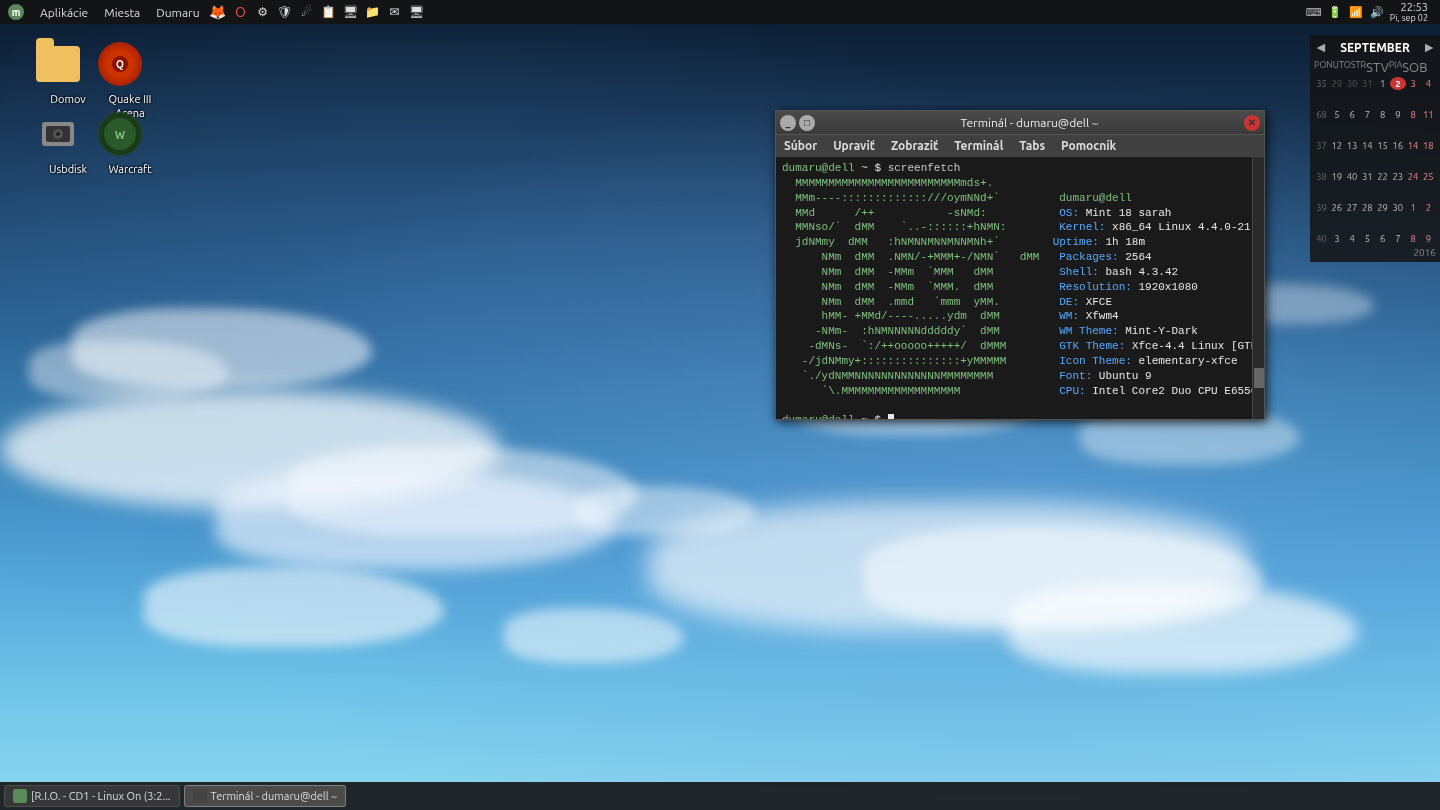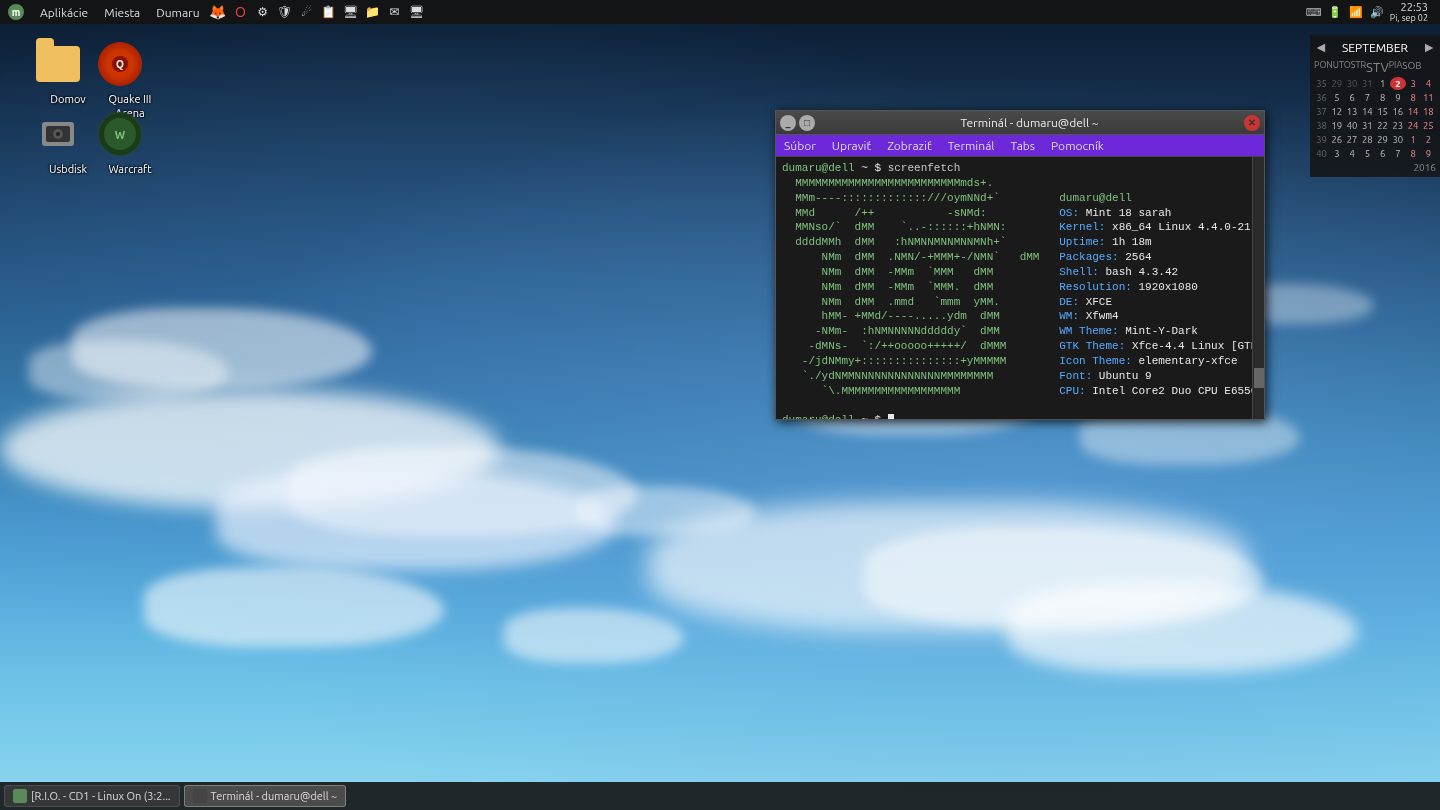--- a/index.html
+++ b/index.html
@@ -244,24 +244,25 @@
       color: #333;
       font-weight: bold;
     }
     .win-btn-close { background: #cc3333; }
     .win-btn-min { background: #aaa; }
     .win-btn-max { background: #aaa; }
     .win-btns { display: flex; gap: 3px; }
 
     #terminal-menubar {
       height: 22px;
-      background: #6d28d9;
+      background: #404040;
       display: flex;
       align-items: center;
       border-bottom: 1px solid #444;
+      font-weight: bold;
     }
     .term-menu {
       padding: 0 8px;
       color: #ddd;
       font-size: 12px;
       height: 100%;
       display: flex;
       align-items: center;
       cursor: pointer;
     }
@@ -318,39 +319,39 @@
 
     #cal-header {
       display: flex;
       align-items: center;
       justify-content: space-between;
       margin-bottom: 4px;
     }
     #cal-title {
       color: #fff;
       font-size: 12px;
-      font-weight: normal;
+      font-weight: bold;
       text-align: center;
     }
     .cal-nav { color: #aaa; cursor: pointer; font-size: 14px; }
 
     #cal-days-header {
       display: grid;
       grid-template-columns: repeat(8, 1fr);
       text-align: center;
       color: #888;
       font-size: 9px;
       margin-bottom: 2px;
     }
 
     #cal-grid {
       display: grid;
       grid-template-columns: repeat(8, 1fr);
       text-align: center;
-      row-gap: 1px;
+      row-gap: 18px;
     }
 
     .cal-cell {
       font-size: 9.5px;
       padding: 1px 0;
       color: #bbb;
     }
     .cal-week-num { color: #666; }
     .cal-today {
       background: #cc3333;
@@ -534,21 +535,21 @@
     <div class="term-menu">Terminál</div>
     <div class="term-menu">Tabs</div>
     <div class="term-menu">Pomocník</div>
   </div>
   <div id="terminal-body">
     <div id="terminal-content"><span style="color:#7fc07f">dumaru@dell</span> <span style="color:#e8e8e8">~ $</span> screenfetch
 <span style="color:#7fc07f">  MMMMMMMMMMMMMMMMMMMMMMMMMmds+.          </span>
 <span style="color:#7fc07f">  MMm----:::::::::::::///oymNNd+`         </span><span style="color:#7fc07f">dumaru@dell</span>
 <span style="color:#7fc07f">  MMd      /++           -sNMd:           </span><span style="color:#5af">OS: </span><span style="color:#e8e8e8">Mint 18 sarah</span>
 <span style="color:#7fc07f">  MMNso/`  dMM    `..-::::::+hNMN:        </span><span style="color:#5af">Kernel: </span><span style="color:#e8e8e8">x86_64 Linux 4.4.0-21-generic</span>
-<span style="color:#7fc07f">  ddddMMh  dMM   :hNMNNMNNMNNMNh+`        </span><span style="color:#5af">Uptime: </span><span style="color:#e8e8e8">1h 18m</span>
+<span style="color:#7fc07f">  jdNMmy  dMM   :hNMNNMNNMNNMNh+`        </span><span style="color:#5af">Uptime: </span><span style="color:#e8e8e8">1h 18m</span>
 <span style="color:#7fc07f">      NMm  dMM  .NMN/-+MMM+-/NMN`   dMM   </span><span style="color:#5af">Packages: </span><span style="color:#e8e8e8">2564</span>
 <span style="color:#7fc07f">      NMm  dMM  -MMm  `MMM   dMM          </span><span style="color:#5af">Shell: </span><span style="color:#e8e8e8">bash 4.3.42</span>
 <span style="color:#7fc07f">      NMm  dMM  -MMm  `MMM.  dMM          </span><span style="color:#5af">Resolution: </span><span style="color:#e8e8e8">1920x1080</span>
 <span style="color:#7fc07f">      NMm  dMM  .mmd   `mmm  yMM.         </span><span style="color:#5af">DE: </span><span style="color:#e8e8e8">XFCE</span>
 <span style="color:#7fc07f">      hMM- +MMd/----.....ydm  dMM         </span><span style="color:#5af">WM: </span><span style="color:#e8e8e8">Xfwm4</span>
 <span style="color:#7fc07f">     -NMm-  :hNMNNNNNdddddy`  dMM         </span><span style="color:#5af">WM Theme: </span><span style="color:#e8e8e8">Mint-Y-Dark</span>
 <span style="color:#7fc07f">    -dMNs-  `:/++ooooo+++++/  dMMM        </span><span style="color:#5af">GTK Theme: </span><span style="color:#e8e8e8">Xfce-4.4 Linux [GTK2]</span>
 <span style="color:#7fc07f">   -/jdNMmy+:::::::::::::::+yMMMMM        </span><span style="color:#5af">Icon Theme: </span><span style="color:#e8e8e8">elementary-xfce</span>
 <span style="color:#7fc07f">   `./ydNMMNNNNNNNNNNNNNMMMMMMMM          </span><span style="color:#5af">Font: </span><span style="color:#e8e8e8">Ubuntu 9</span>
 <span style="color:#7fc07f">      `\.MMMMMMMMMMMMMMMMMM               </span><span style="color:#5af">CPU: </span><span style="color:#e8e8e8">Intel Core2 Duo CPU E6550 @ 2.333GHz</span>
@@ -569,34 +570,34 @@
     <span class="cal-nav">►</span>
   </div>
   <div id="cal-days-header">
 
   <div class="cal-cell" style="color: rgb(136, 136, 136); font-size: 9px;"></div>
       <div class="cal-cell" style="color: rgb(136, 136, 136); font-size: 9px;">PON</div>
       <div class="cal-cell" style="color: rgb(136, 136, 136); font-size: 9px;">UTO</div>
       <div class="cal-cell" style="color: rgb(136, 136, 136); font-size: 9px;">STR</div>
       <div class="cal-cell" style="color: rgb(136, 136, 136); font-size: 13px;">STV</div>
       <div class="cal-cell" style="color: rgb(136, 136, 136); font-size: 9px;">PIA</div>
-      <div class="cal-cell" style="color: rgb(136, 136, 136); font-size: 10px;">SOB</div>
+      <div class="cal-cell" style="color: rgb(136, 136, 136); font-size: 13px;">SOB</div>
       <div class="cal-cell" style="color: rgb(136, 136, 136); font-size: 11px; padding-left: 23px;">NED</div>
     </div>
   <div id="cal-grid">
 
   <div class="cal-cell cal-week-num">35</div>
       <div class="cal-cell" style="color: rgb(85, 85, 85);">29</div>
       <div class="cal-cell" style="color: rgb(85, 85, 85);">30</div>
       <div class="cal-cell" style="color: rgb(85, 85, 85);">31</div>
       <div class="cal-cell">1</div>
       <div class="cal-cell cal-today">2</div>
       <div class="cal-cell" style="color: rgb(238, 136, 136);">3</div>
       <div class="cal-cell" style="color: rgb(238, 136, 136);">4</div>
-      <div class="cal-cell cal-week-num">36</div>
+      <div class="cal-cell cal-week-num">68</div>
       <div class="cal-cell">5</div>
       <div class="cal-cell">6</div>
       <div class="cal-cell">7</div>
       <div class="cal-cell">8</div>
       <div class="cal-cell">9</div>
       <div class="cal-cell" style="color: rgb(238, 136, 136);">8</div>
       <div class="cal-cell" style="color: rgb(238, 136, 136);">11</div>
       <div class="cal-cell cal-week-num">37</div>
       <div class="cal-cell">12</div>
       <div class="cal-cell">13</div>

